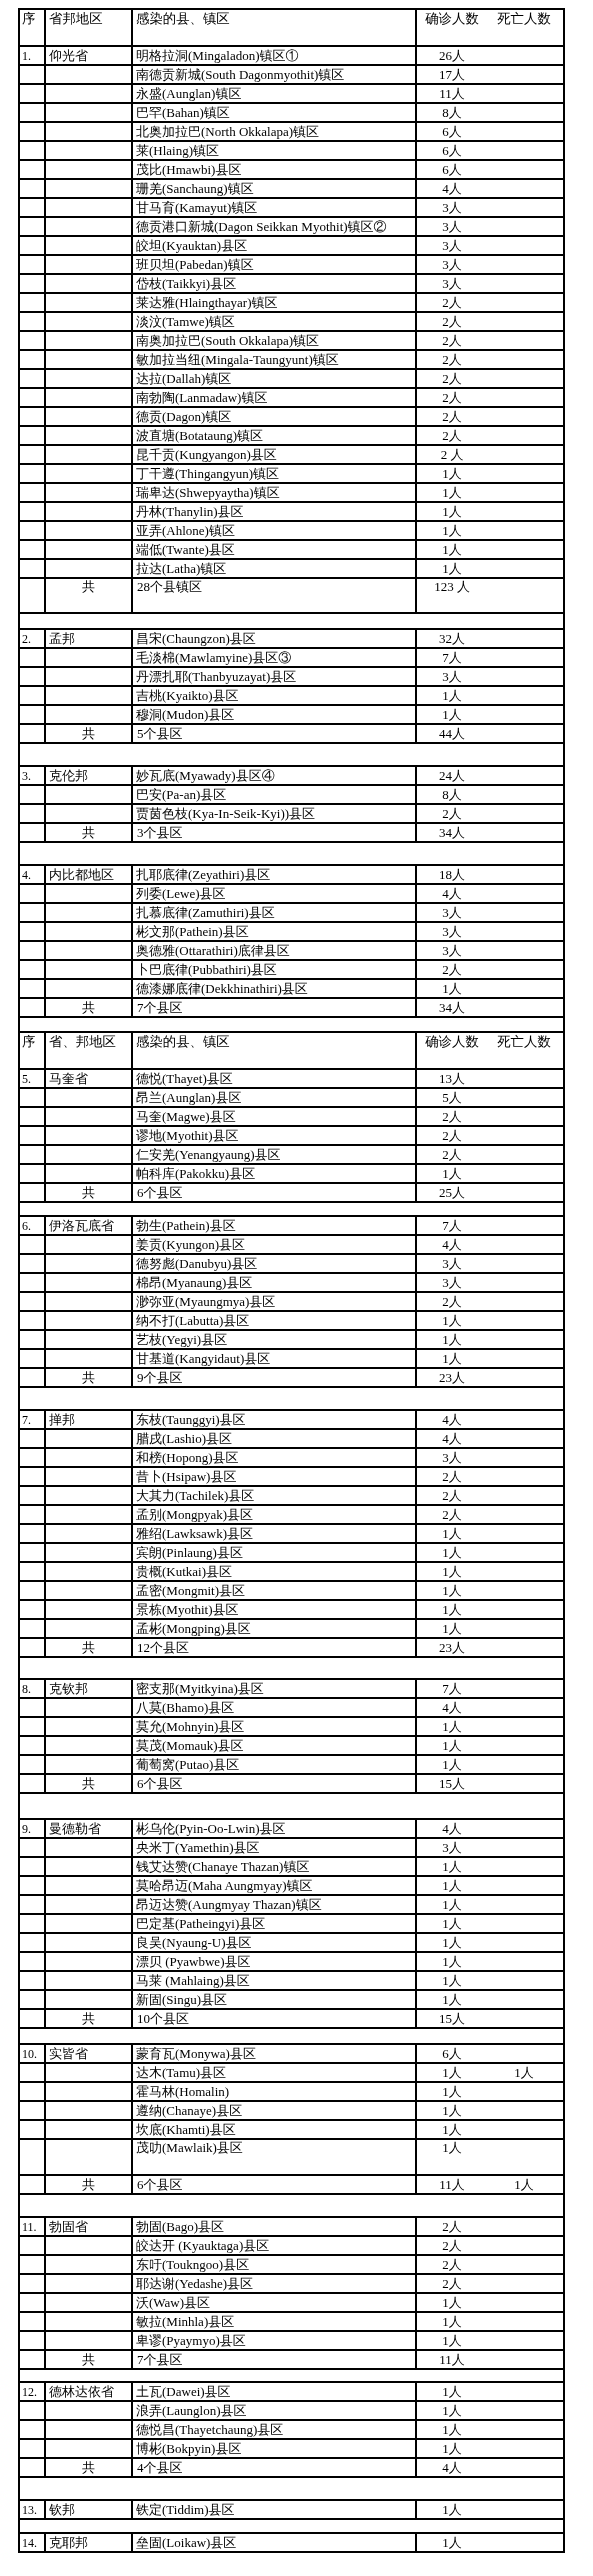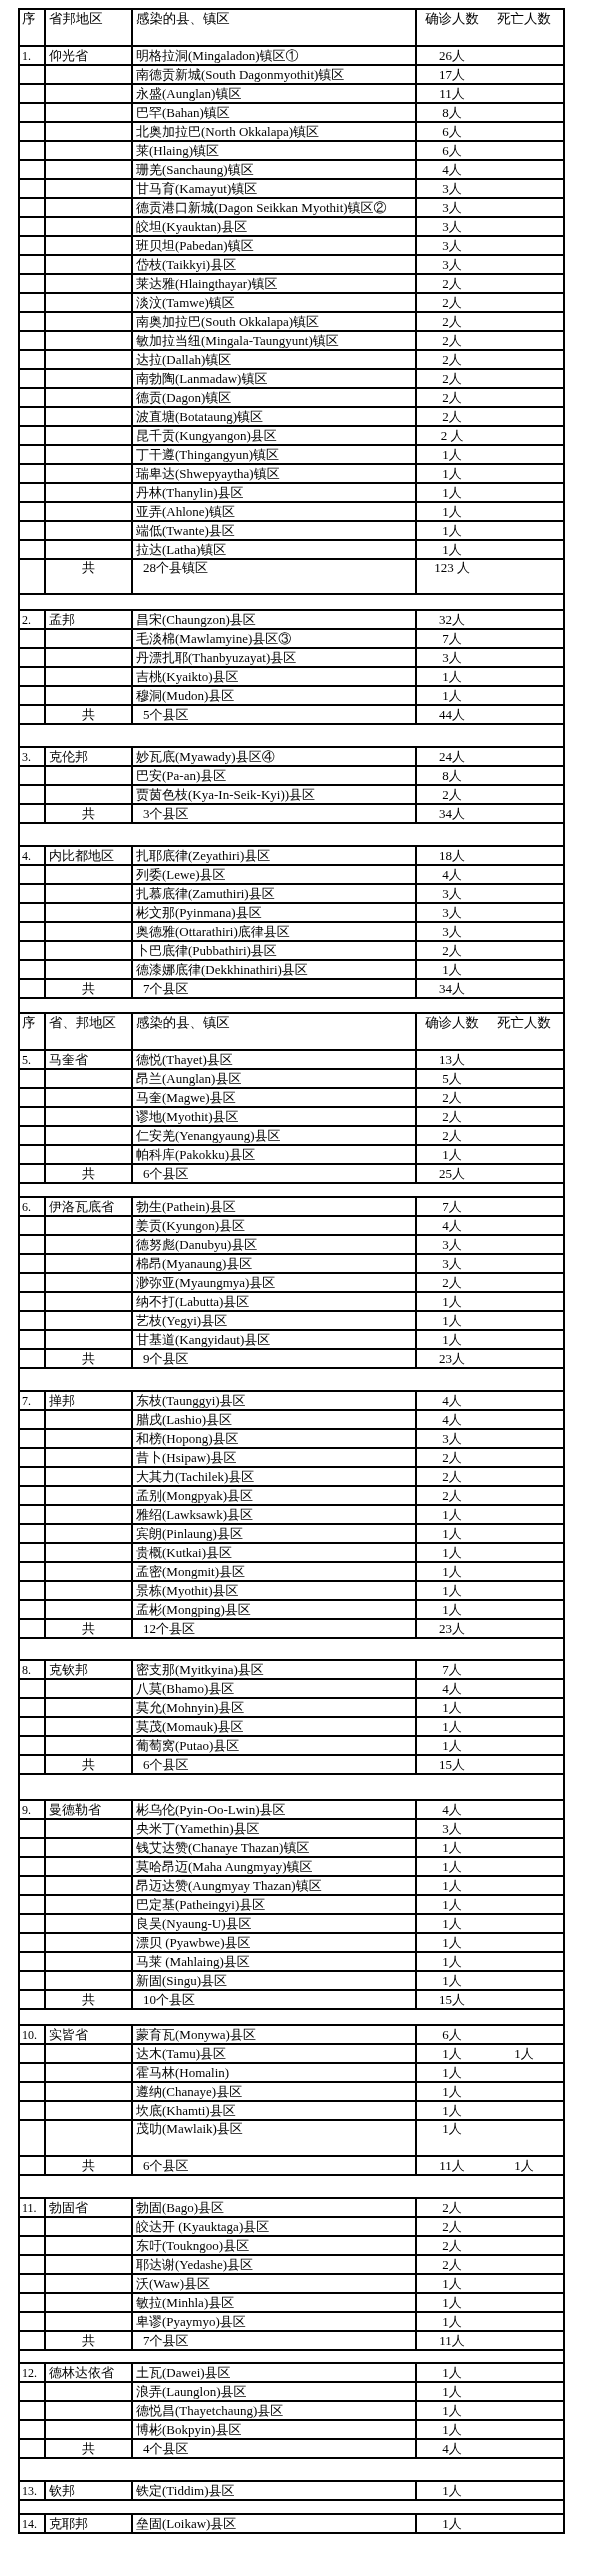--- a/index.html
+++ b/index.html
@@ -20,21 +20,21 @@
   .c-seq{padding-left:2px;font-size:12px;}
   .c-region{padding-left:3px;}
   .c-area{padding-left:3px;}
   .c-count{padding:0;}
   .conf{display:inline-block;width:70px;text-align:center;}
   .death{display:inline-block;width:74px;text-align:center;}
   .hdr td{height:34px;vertical-align:top;padding-top:1px;font-size:13.4px;}
   .tall td{height:34px;vertical-align:top;}
   .tall2 td{height:33px;vertical-align:top;}
   .total-lab{text-align:center;padding-left:0;}
-  .indent{padding-left:10px;margin-left:48px;}
+  .indent{padding-left:4px;margin-left:48px;}
   .gapcell{border:2px solid #000;}
 </style>
 </head>
 <body>
 
 <table>
   <colgroup>
     <col style="width:26px">
     <col style="width:87px">
     <col style="width:284px">
@@ -79,20 +79,26 @@
       </tr>
       <tr>
         <td class="c-seq"></td>
         <td class="c-region"></td>
         <td class="c-area">莱(Hlaing)镇区</td>
         <td class="c-count"><span class="conf">6人</span><span class="death"></span></td>
       </tr>
       <tr>
         <td class="c-seq"></td>
         <td class="c-region"></td>
+        <td class="c-area">茂比(Hmawbi)县区</td>
+        <td class="c-count"><span class="conf">6人</span><span class="death"></span></td>
+      </tr>
+      <tr>
+        <td class="c-seq"></td>
+        <td class="c-region"></td>
         <td class="c-area">珊羌(Sanchaung)镇区</td>
         <td class="c-count"><span class="conf">4人</span><span class="death"></span></td>
       </tr>
       <tr>
         <td class="c-seq"></td>
         <td class="c-region"></td>
         <td class="c-area">甘马育(Kamayut)镇区</td>
         <td class="c-count"><span class="conf">3人</span><span class="death"></span></td>
       </tr>
       <tr>
@@ -298,21 +304,21 @@
       </tr>
       <tr>
         <td class="c-seq"></td>
         <td class="c-region"></td>
         <td class="c-area">扎慕底律(Zamuthiri)县区</td>
         <td class="c-count"><span class="conf">3人</span><span class="death"></span></td>
       </tr>
       <tr>
         <td class="c-seq"></td>
         <td class="c-region"></td>
-        <td class="c-area">彬文那(Pyinmana)县区</td>
+        <td class="c-area">彬文那(Pathein)县区</td>
         <td class="c-count"><span class="conf">3人</span><span class="death"></span></td>
       </tr>
       <tr>
         <td class="c-seq"></td>
         <td class="c-region"></td>
         <td class="c-area">奥德雅(Ottarathiri)底律县区</td>
         <td class="c-count"><span class="conf">3人</span><span class="death"></span></td>
       </tr>
       <tr>
         <td class="c-seq"></td>

